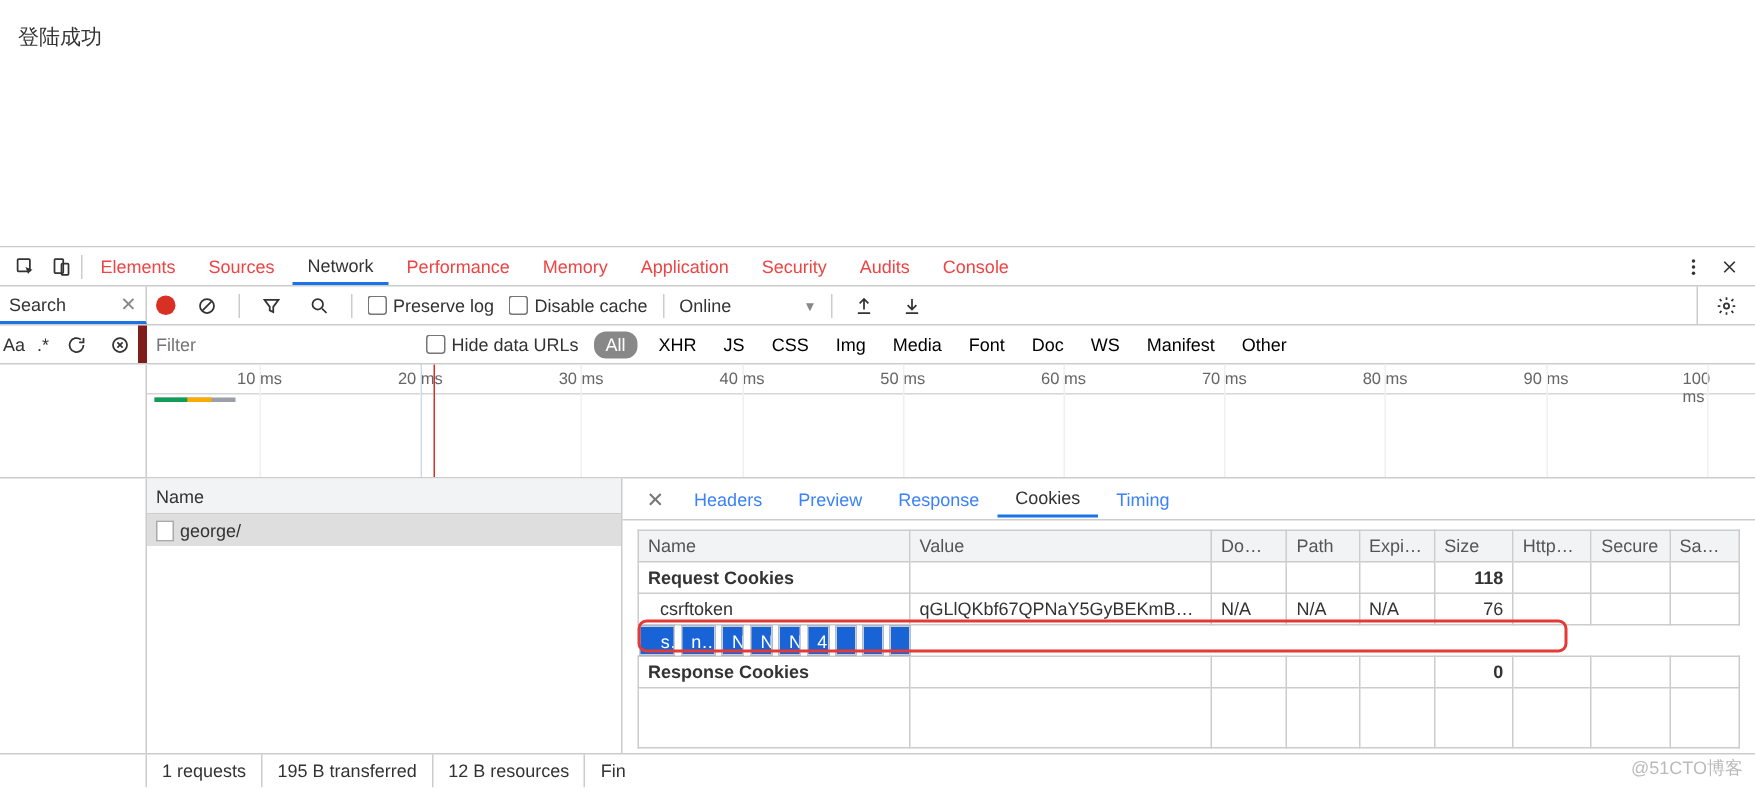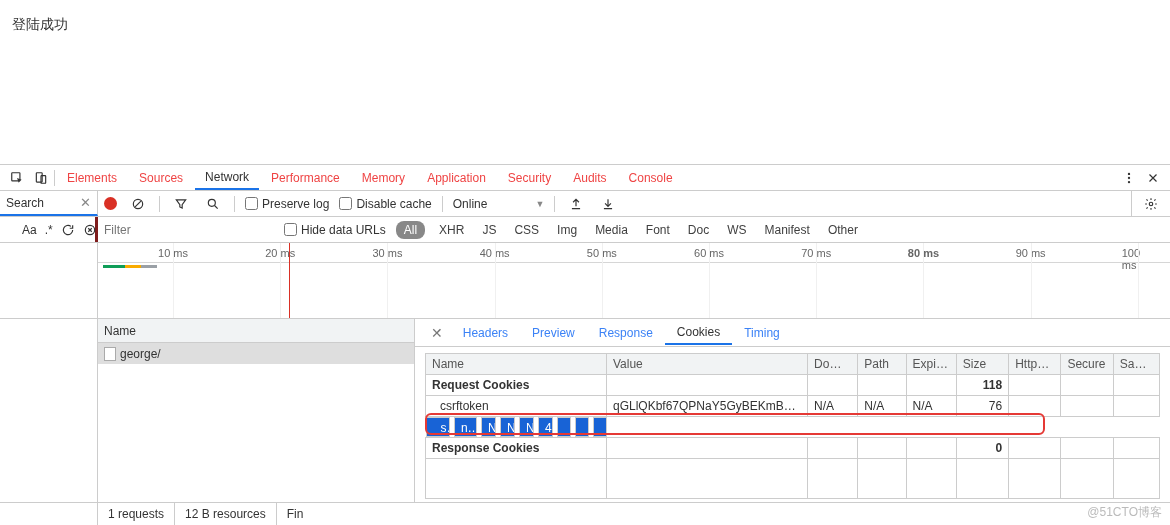--- a/index.html
+++ b/index.html
@@ -19,24 +19,24 @@
 .search-cell .x{color:#888;cursor:pointer;font-size:13px}
 .toolbar-main{flex:1;display:flex;align-items:center;padding:0 6px;gap:10px}
 .rec{width:13px;height:13px;border-radius:50%;background:#d93025}
 .vline{width:1px;height:16px;background:#ccc}
 .chk{display:flex;align-items:center;gap:4px;color:#5a5a5a;white-space:nowrap}
 .chk input{margin:0}
 .sel{display:flex;align-items:center;gap:4px;color:#5a5a5a}
 .sel .tri{font-size:9px;color:#888}
 .gearwrap{display:flex;align-items:center;padding:0 8px;border-left:1px solid #ccc;height:100%}
 .subbar2{display:flex;align-items:center;height:26px;border-bottom:1px solid #ccc}
-.regex-cell{width:98px;display:flex;align-items:center;gap:8px;padding:0 22px;border-right:3px solid #7f1d1d;height:100%}
+.regex-cell{width:98px;display:flex;align-items:center;gap:8px;padding:0 2px;border-right:6px solid #7f1d1d;height:100%}
 .filter-row{flex:1;display:flex;align-items:center;padding:0 6px;gap:10px}
 .filter-input{flex:0 0 170px;border:none;outline:none;color:#888;font-size:12px}
-.ftype{color:#404040;cursor:pointer;padding:2px 4px}
+.ftype{color:#000000;cursor:pointer;padding:2px 4px}
 .ftype.all{background:#888;color:#fff;border-radius:8px;padding:2px 8px}
 .timeline{height:76px;border-bottom:1px solid #ccc;display:flex}
 .tl-blank{width:98px;border-right:1px solid #ccc}
 .tl-main{flex:1;position:relative}
 .tl-ruler{height:20px;border-bottom:1px solid #d6d6d6;display:flex;position:relative}
 .tl-tick{position:absolute;top:4px;font-size:11px;color:#666;transform:translateX(-50%)}
 .tl-gridline{position:absolute;top:0;bottom:0;width:1px;background:#f0f0f0}
 .tl-marker{position:absolute;top:0;bottom:0;width:1px}
 .tl-marker.blue{background:#4285f4}
 .tl-marker.red{background:#d93025}
@@ -216,21 +216,21 @@
     <div class="tl-blank"></div>
     <div class="tl-main">
       <div class="tl-ruler" id="tlruler">
           <span class="tl-tick" style="left: 7%;">10 ms</span>
           <span class="tl-tick" style="left: 17%;">20 ms</span>
           <span class="tl-tick" style="left: 27%;">30 ms</span>
           <span class="tl-tick" style="left: 37%;">40 ms</span>
           <span class="tl-tick" style="left: 47%;">50 ms</span>
           <span class="tl-tick" style="left: 57%;">60 ms</span>
           <span class="tl-tick" style="left: 67%;">70 ms</span>
-          <span class="tl-tick" style="left: 77%; font-weight: bold;">80 ms</span>
+          <span class="tl-tick" style="left: 77%;">80 ms</span>
           <span class="tl-tick" style="left: 87%;">90 ms</span>
           <span class="tl-tick" style="left: 97%;">100 ms</span>
         </div>
       <div class="tl-bar" style="left:0.5%;width:5%">
           <span class="g"></span>
           <span class="o"></span>
         </div>
       <div class="tl-marker blue" style="left:17%"></div>
       <div class="tl-marker red" style="left:17.8%"></div>
     <div class="tl-gridline" style="left: 7%;"></div>
@@ -351,18 +351,19 @@
           </tbody>
         </table>
         <div class="hlbox" style="left:10px;top:66px;width:620px;height:22px"></div>
       </div>
     </div>
   </div>
 
   <div class="statusbar">
     <div class="blank"></div>
     <div class="seg">1 requests</div>
+    <div class="seg">195 B transferred</div>
     <div class="seg">12 B resources</div>
     <div class="seg" style="border-right:none">Fin</div>
   </div>
 </div>
 
 <div class="watermark">@51CTO博客</div>
 
 </body></html>

